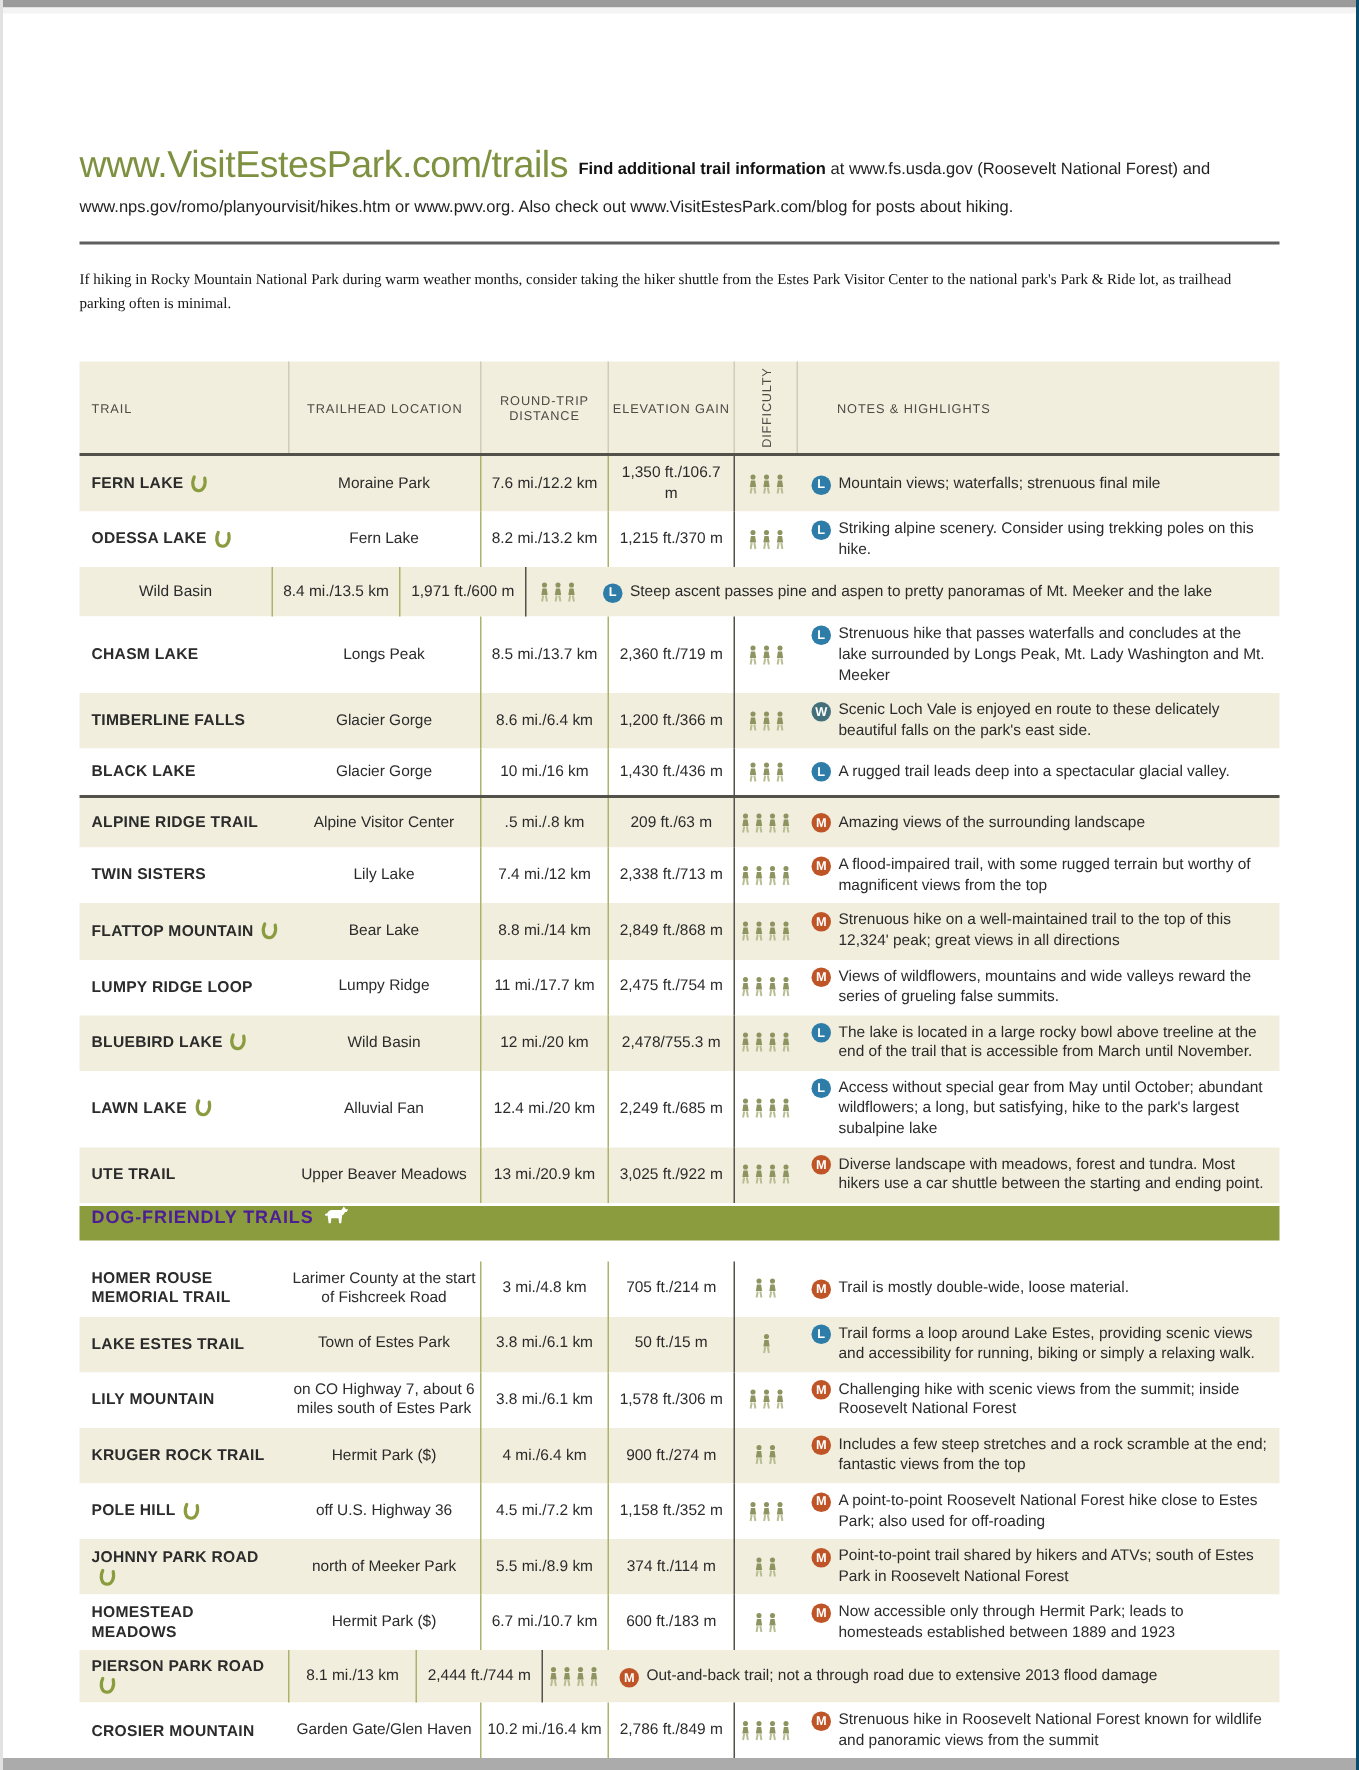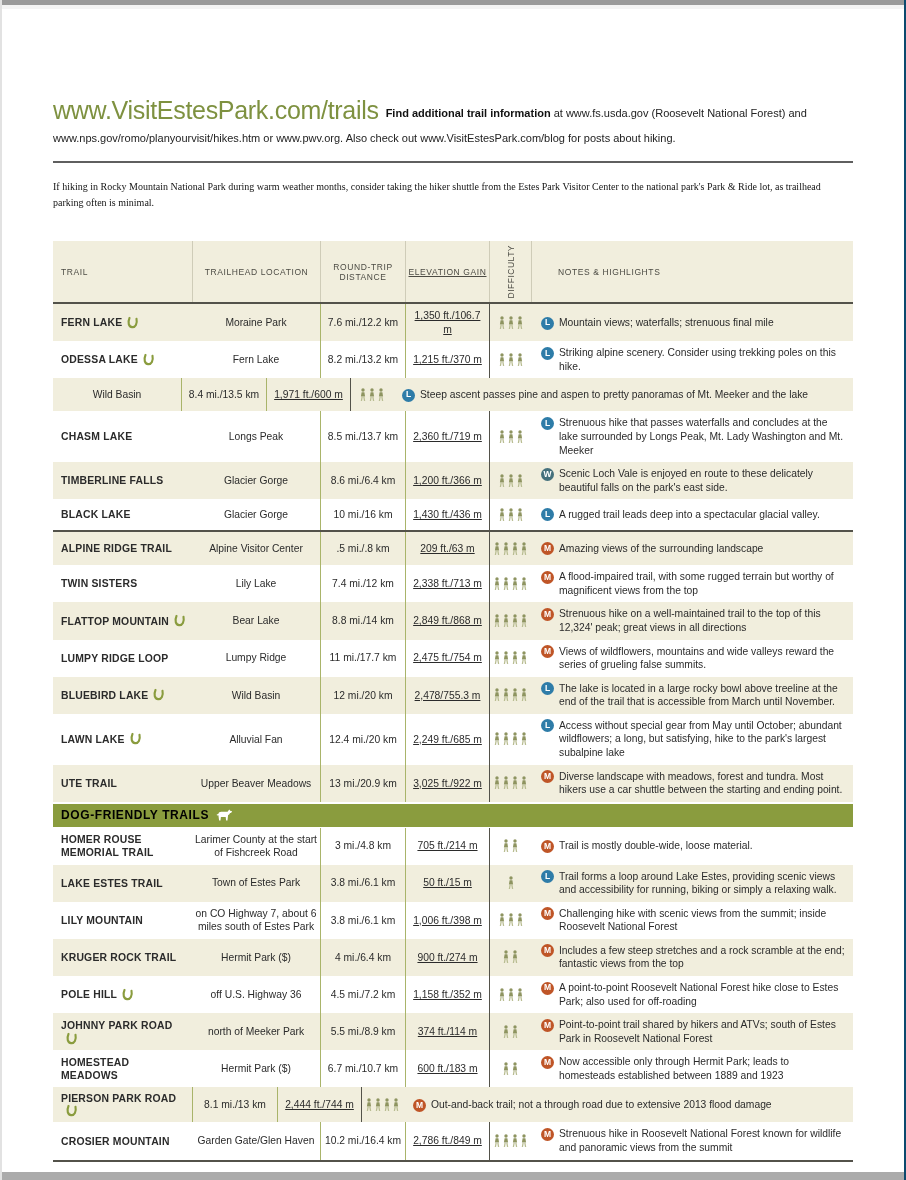--- a/index.html
+++ b/index.html
@@ -27,42 +27,42 @@
   .thead { display:flex; background:#f1eedd; min-height:57px; border-bottom:2px solid #53524a; }
   .thead .hc { display:flex; align-items:center; justify-content:center; text-align:center;
                font-size:8.5px; letter-spacing:0.6px; color:#4c4b44; border-left:1px solid #cfccb8; padding:4px 2px; }
   .thead .hc:first-child { border-left:none; justify-content:flex-start; text-align:right; padding-left:8px; }
   .hc.c-notes { justify-content:flex-start; text-align:left; padding-left:26px; }
   .vertical { writing-mode:vertical-rl; transform:rotate(180deg); letter-spacing:0.5px; }
 
   .c-trail { width:139px; }
   .c-loc   { width:128px; }
   .c-dist  { width:85px; }
-  .c-elev  { width:84px;text-decoration:underline; }
+  .c-elev  { width:84px; }
   .c-diff  { width:42px; }
   .c-notes { flex:1; }
 
   .trow { display:flex; min-height:33px; background:#fff; }
   .trow.alt { background:#f1eedd; }
   .trow.divider { border-bottom:2px solid #53524a; }
   .trow .cell { display:flex; align-items:center; font-size:10.3px; color:#2b2b2b; padding:5px 3px; }
   .cell.c-trail { font-weight:bold; font-size:10.4px; letter-spacing:0.2px; padding-left:8px; text-align:left; flex-wrap:wrap; line-height:1.25; }
   .cell.c-loc, .cell.c-dist, .cell.c-elev { justify-content:center; text-align:center; line-height:1.3; }
   .cell.c-dist { border-left:1px solid #a9b46a; }
   .cell.c-elev { border-left:1px solid #a9b46a; }
   .cell.c-diff { border-left:1.5px solid #53524a; justify-content:center; gap:1px; }
   .cell.c-notes { padding-left:10px; padding-right:6px; }
   .note-wrap { display:flex; align-items:flex-start; gap:5px; line-height:1.32; }
   .badge { flex:0 0 auto; display:inline-flex; align-items:center; justify-content:center;
            width:13px; height:13px; border-radius:50%; color:#fff; font-size:8.5px; font-weight:bold; margin-top:0.5px; }
   .horseshoe { margin-left:4px; transform:rotate(6deg); }
   .hikers { display:flex; gap:1px; align-items:flex-end; }
 
-  .banner { display:flex; align-items:center; gap:7px; background:#8a9c3e; color:#000000;
-            height:23px; padding-left:8px; margin-top:2px; margin-bottom:1px;
+  .banner { display:flex; align-items:flex-start; gap:7px; background:#8a9c3e; color:#4c1d95;
+            height:23px; padding-left:8px; margin-top:2px; margin-bottom:14px;
             font-size:12px; font-weight:bold; letter-spacing:0.6px; }
   .table-end { border-bottom:2px solid #53524a; }
 </style>
 </head>
 <body>
 
 <div class="page">
   <div class="top-bar"></div>
   <div class="top-bar-shadow"></div>
 
@@ -622,21 +622,21 @@
            <span>Trail forms a loop around Lake Estes, providing scenic views and accessibility for running, biking or simply a relaxing walk.</span>
          </span>
        </div>
           </div>
           <div class="trow">
             <div class="cell c-trail">
               <span>LILY MOUNTAIN</span>
             </div>
             <div class="cell c-loc">on CO Highway 7, about 6 miles south of Estes Park</div>
             <div class="cell c-dist">3.8 mi./6.1 km</div>
-            <div class="cell c-elev">1,006 ft./398 m</div>
+            <div class="cell c-elev">1,578 ft./306 m</div>
             <div class="cell c-diff">
               <span class="hikers">
                 <svg width="8" height="14" viewBox="0 0 8 14">
      <circle cx="4" cy="2" r="1.7" fill="#8e9460"></circle>
      <path d="M2.6 4.3 L5.4 4.3 L6.1 8.6 L1.9 8.6 Z" fill="#8e9460"></path>
      <path d="M3.1 9 L2.4 13 M4.9 9 L5.6 13" stroke="#b9bd92" stroke-width="1.3" fill="none"></path>
    </svg>
                 <svg width="8" height="14" viewBox="0 0 8 14">
      <circle cx="4" cy="2" r="1.7" fill="#8e9460"></circle>
      <path d="M2.6 4.3 L5.4 4.3 L6.1 8.6 L1.9 8.6 Z" fill="#8e9460"></path>

